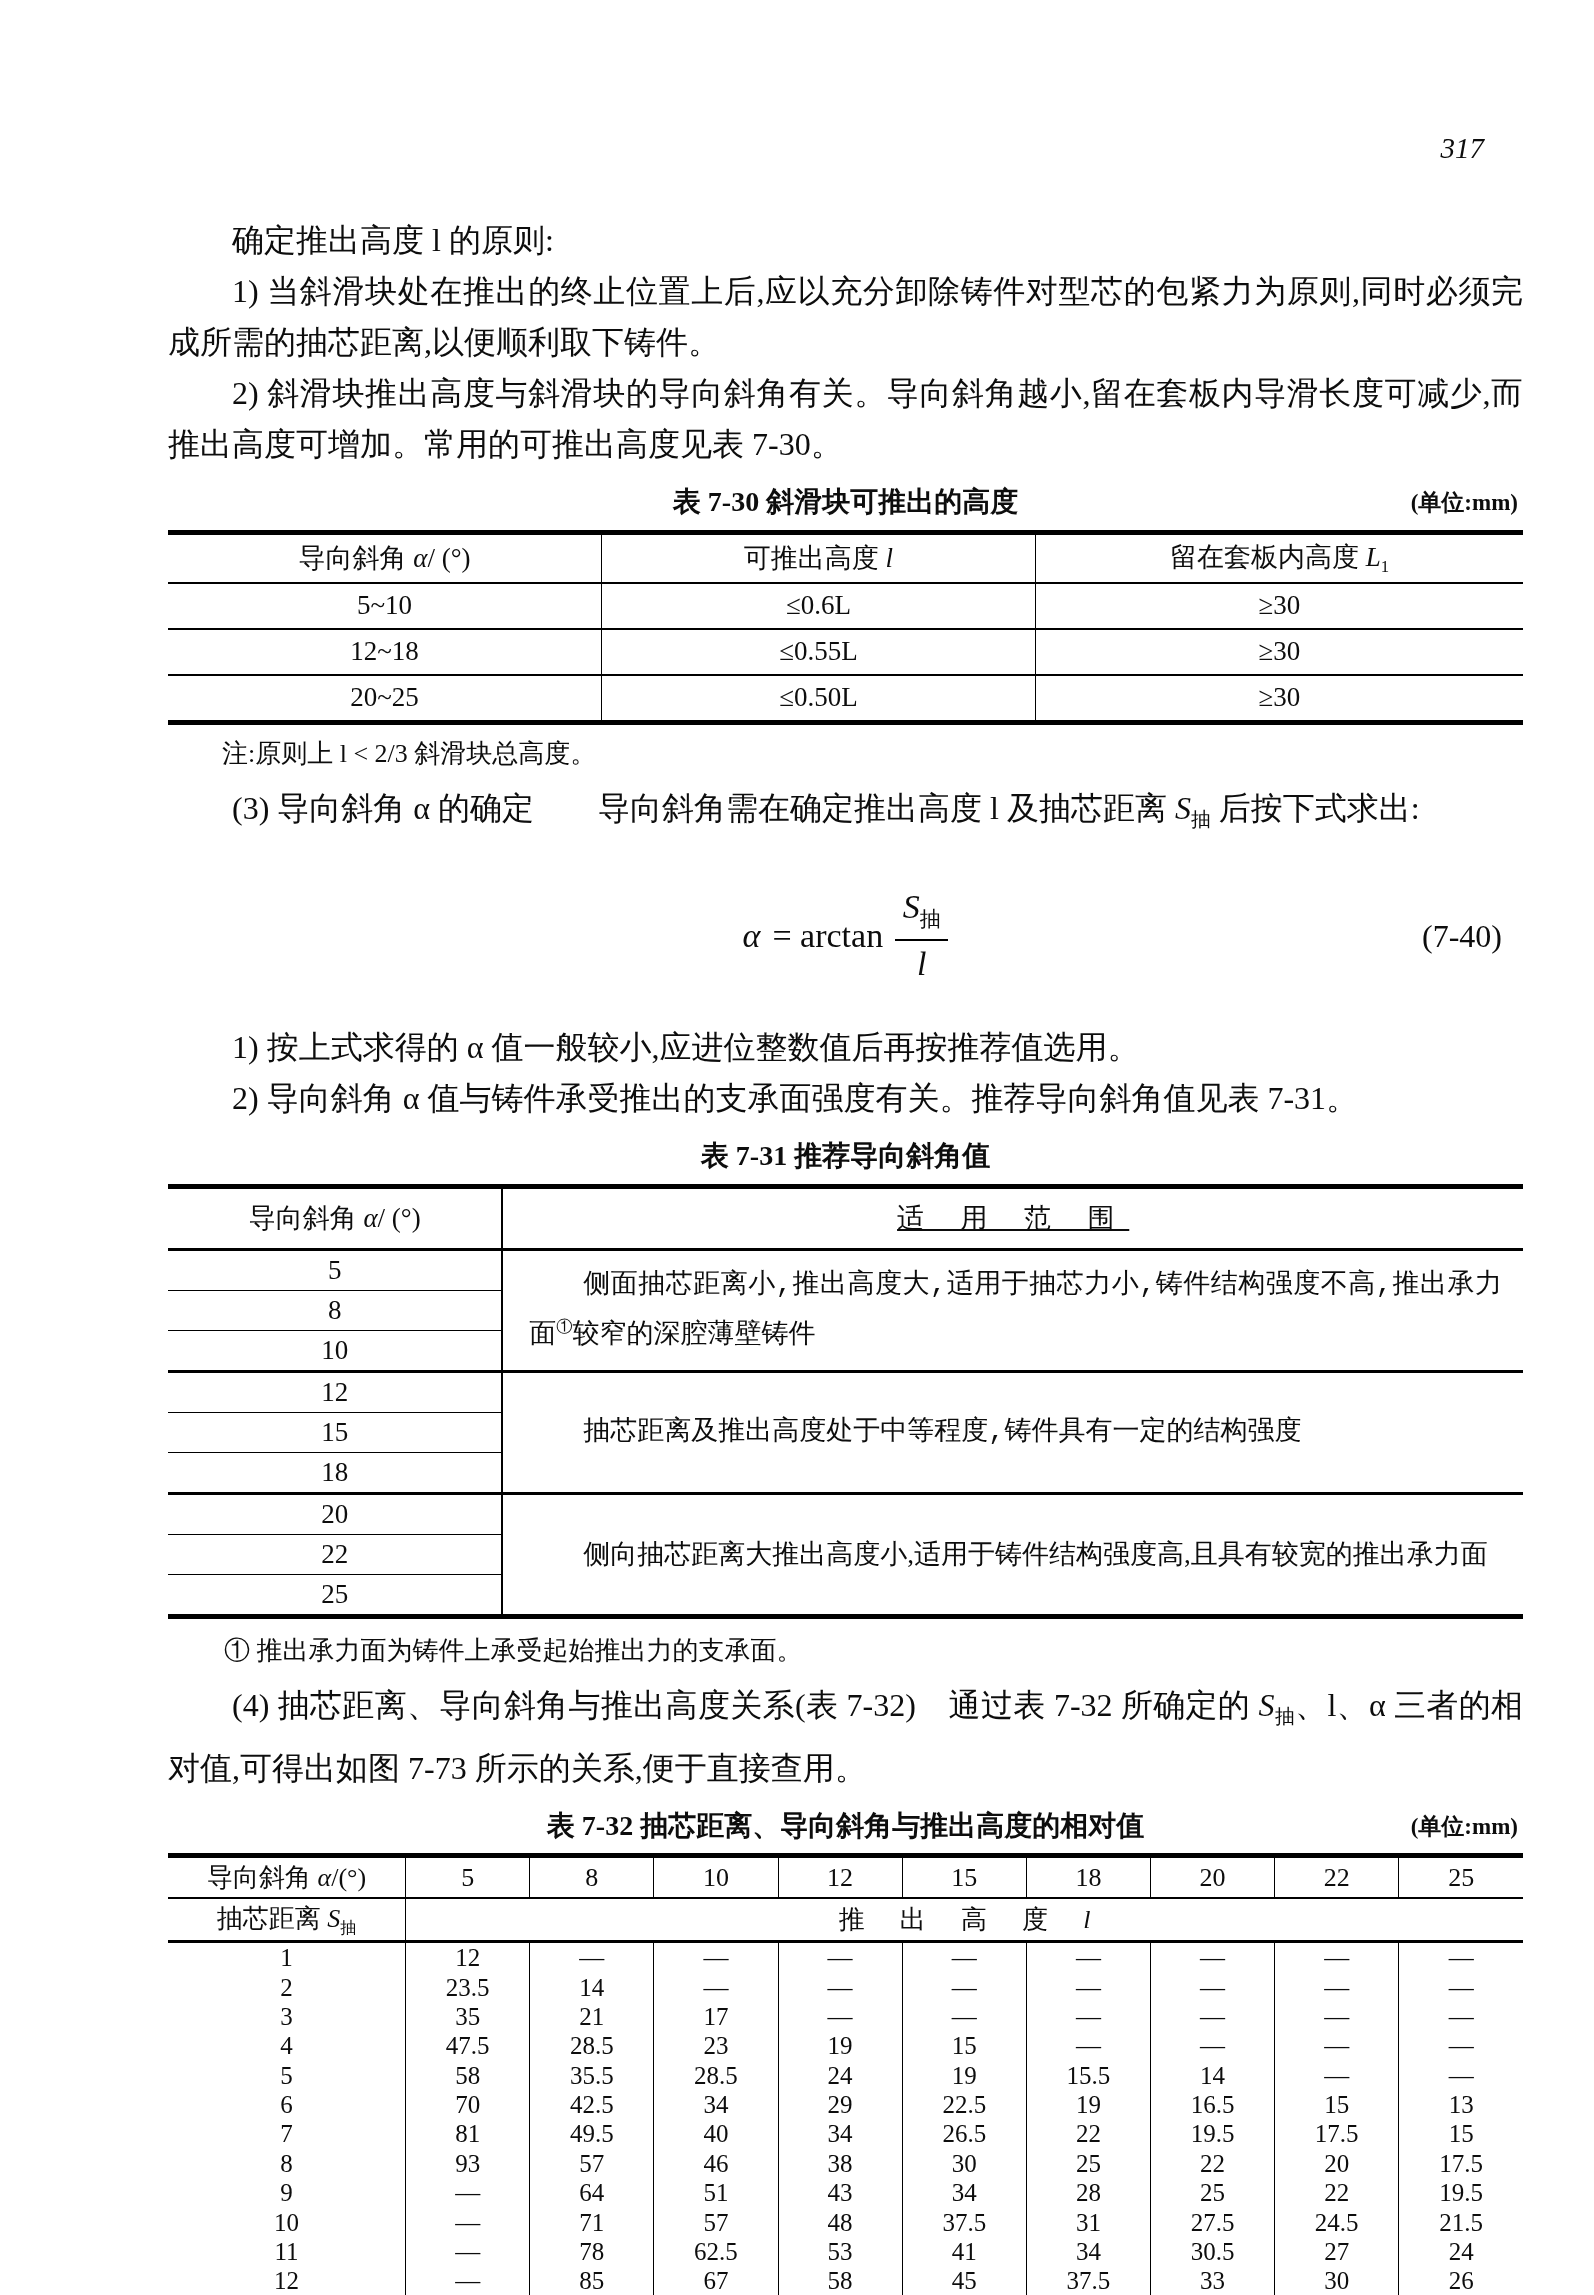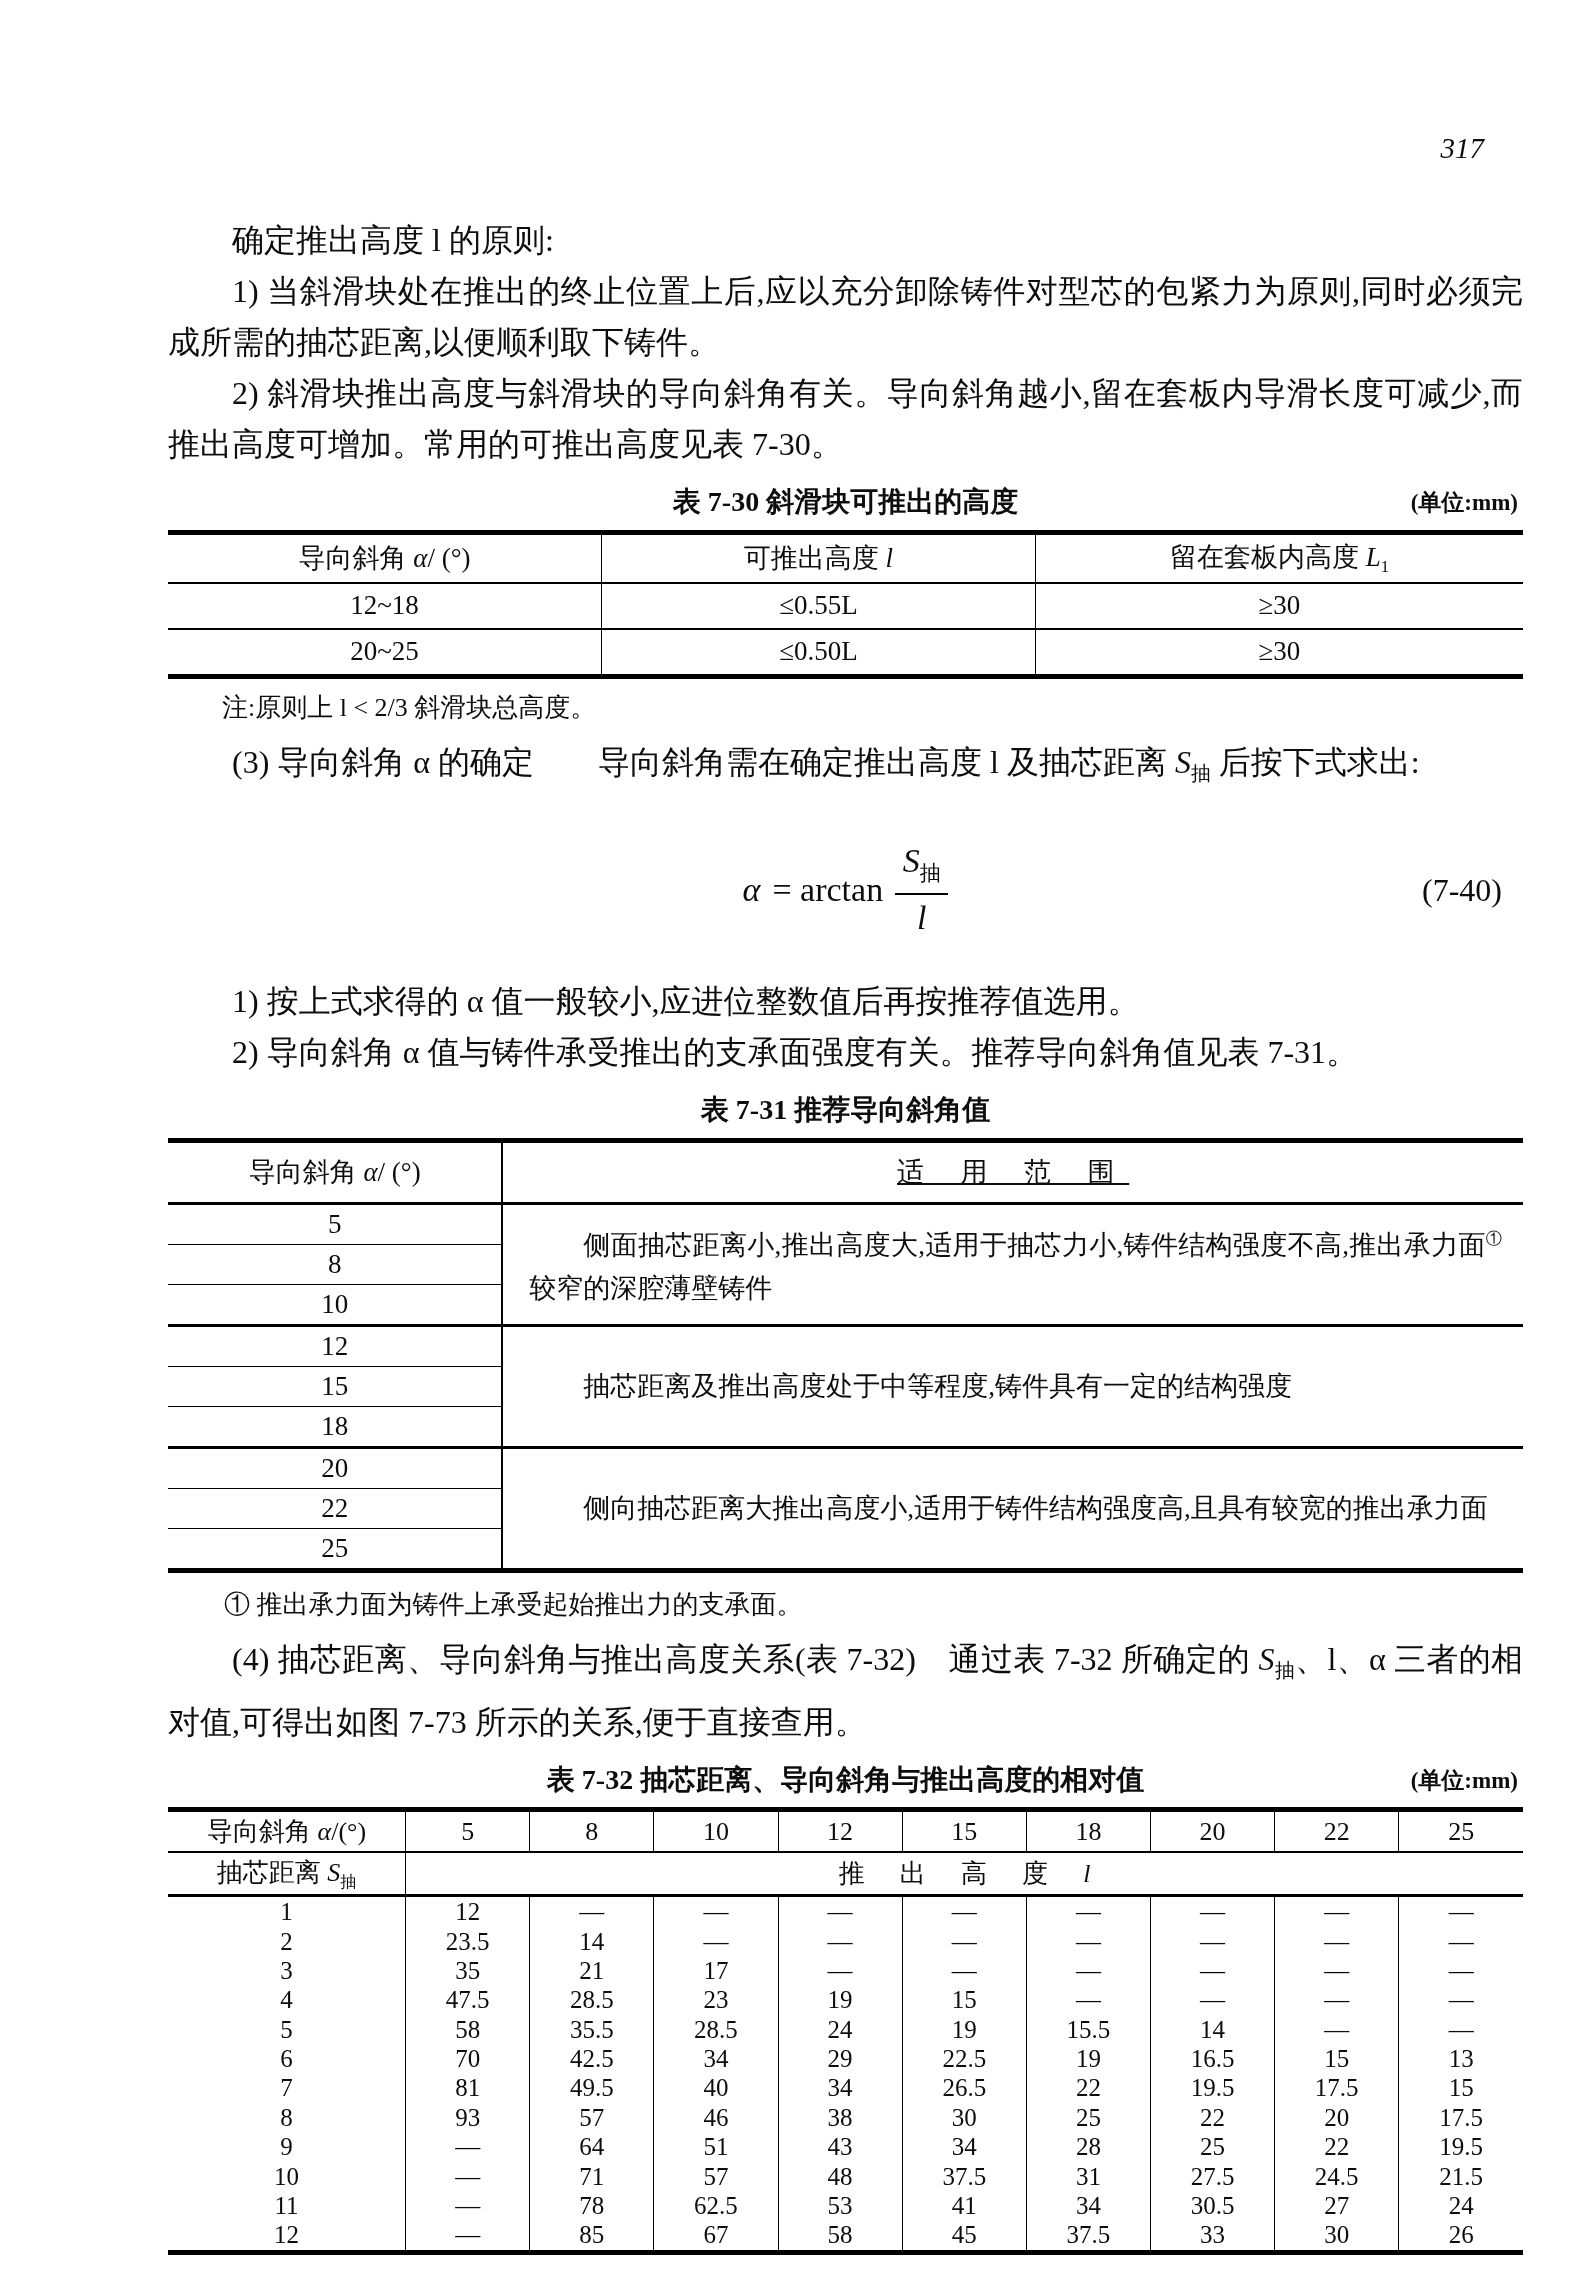--- a/index.html
+++ b/index.html
@@ -85,21 +85,21 @@
   .t31 td.c1{
     border-right:2.3px solid #000;border-bottom:1.5px solid #000;
     text-align:center;height:39px;padding:0;
   }
   .t31 tr.gend td.c1{border-bottom:3px solid #000;}
   .t31 tr.glast td.c1{border-bottom:none;}
   .t31 td.desc{
     padding:6px 21px 6px 26px;line-height:43px;
     text-indent:2em;vertical-align:middle;text-align:justify;
   }
-  .t31 td.desc.bline{border-bottom:3px solid #000;}
+  .t31 td.desc.bline{border-bottom:3px solid #000;font-family:Liberation Mono, monospace;}
   .t31 .spacer{letter-spacing:0.55em;text-decoration:underline;}
 
   .footnote{font-size:26px;line-height:33px;margin:15px 0 0 56px;}
 
   
   .t32{border-top:5.3px solid #000;border-bottom:5.3px solid #000;}
   .t32 th,.t32 td{
     font-weight:normal;text-align:center;padding:0;
     border-right:1.5px solid #000;
   }
@@ -136,20 +136,25 @@
         </th>
         <th class="c2 vr">
           <span>可推出高度 </span><span class="var">l</span>
         </th>
         <th class="c3">
           <span>留在套板内高度 </span><span class="var">L</span><sub class="small">1</sub>
         </th>
       </tr>
     </thead>
     <tbody>
+      <tr>
+        <td class="vr">5~10</td>
+        <td class="vr">≤0.6L</td>
+        <td>≥30</td>
+      </tr>
       <tr>
         <td class="vr">12~18</td>
         <td class="vr">≤0.55L</td>
         <td>≥30</td>
       </tr>
       <tr>
         <td class="vr">20~25</td>
         <td class="vr">≤0.50L</td>
         <td>≥30</td>
       </tr>

